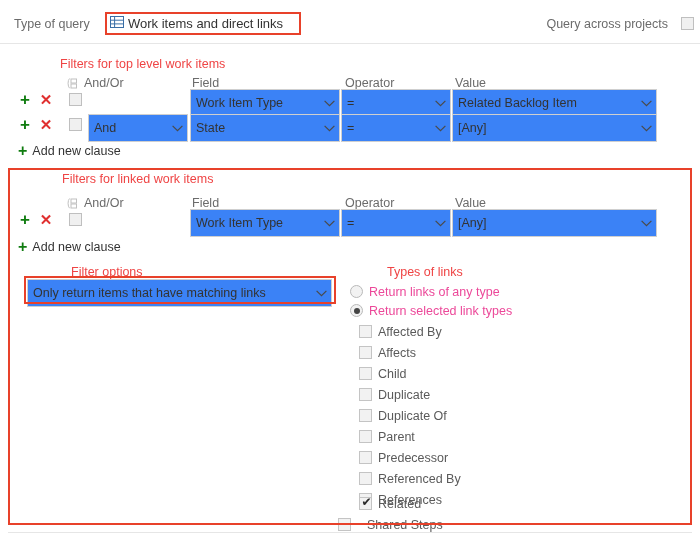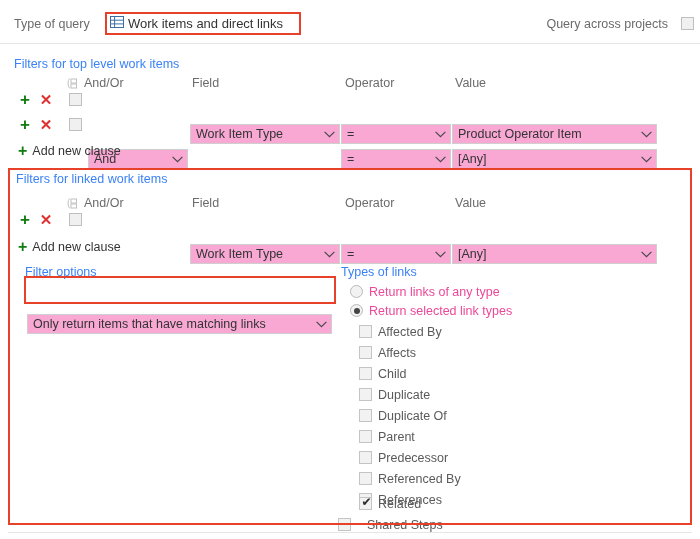--- a/index.html
+++ b/index.html
@@ -63,22 +63,23 @@
     width: 13px; height: 13px;
     border: 1px solid #bfbfbf;
     background: #f0f0f0;
     box-sizing: border-box;
   }
 
   
   .section-title {
     position: absolute;
     font-size: 12.5px;
-    color: #3b82f6;
-    white-space: nowrap;
+    color: #ef4444;
+    white-space: nowrap;
+    margin-left: 46px;
   }
   .col-head {
     position: absolute;
     font-size: 12.5px;
     color: #6b6b6b;
     white-space: nowrap;
   }
 
   
   .clause-row { position: absolute; height: 22px; }
@@ -111,29 +112,28 @@
     top: 4px;
     border: 1px solid #bfbfbf;
     background: #f0f0f0;
     box-sizing: border-box;
     cursor: pointer;
   }
 
   
   .sel {
     position: absolute;
-    height: 20px;
+    height: 28px;
     border: 1px solid #cfcfcf;
-    background: #f9a8d4;
+    background: #3b82f6;
     box-sizing: border-box;
     display: flex;
     align-items: center;
     cursor: pointer;
     overflow: hidden;
-    margin-top: 35px;
   }
   .sel-text {
     flex: 1 1 auto;
     padding-left: 5px;
     font-size: 12.5px;
     color: #333333;
     white-space: nowrap;
     overflow: hidden;
   }
   .sel-caret {
@@ -289,21 +289,21 @@
   <div class="sel" style="left:341px; width:110px;">
     <span class="sel-text">=</span>
     <span class="sel-caret">
       <svg width="11" height="7" viewBox="0 0 11 7">
           <path d="M0.6 0.8 L5.5 5.7 L10.4 0.8" fill="none" stroke="#4a4a4a" stroke-width="1.2"></path>
         </svg>
     </span>
   </div>
 
   <div class="sel" style="left:452px; width:205px;">
-    <span class="sel-text">Product Operator Item</span>
+    <span class="sel-text">Related Backlog Item</span>
     <span class="sel-caret">
       <svg width="11" height="7" viewBox="0 0 11 7">
           <path d="M0.6 0.8 L5.5 5.7 L10.4 0.8" fill="none" stroke="#4a4a4a" stroke-width="1.2"></path>
         </svg>
     </span>
   </div>
 </div>
 
 <div class="clause-row" style="left:0; top:114px; width:700px;">
   <div class="btn-plus" style="left:18px; top:0;">+</div>
@@ -312,20 +312,28 @@
 
   <div class="sel" style="left:88px; width:100px;">
     <span class="sel-text">And</span>
     <span class="sel-caret">
       <svg width="11" height="7" viewBox="0 0 11 7">
           <path d="M0.6 0.8 L5.5 5.7 L10.4 0.8" fill="none" stroke="#4a4a4a" stroke-width="1.2"></path>
         </svg>
     </span>
   </div>
 
+  <div class="sel" style="left:190px; width:150px;">
+    <span class="sel-text">State</span>
+    <span class="sel-caret">
+      <svg width="11" height="7" viewBox="0 0 11 7">
+          <path d="M0.6 0.8 L5.5 5.7 L10.4 0.8" fill="none" stroke="#4a4a4a" stroke-width="1.2"></path>
+        </svg>
+    </span>
+  </div>
 
   <div class="sel" style="left:341px; width:110px;">
     <span class="sel-text">=</span>
     <span class="sel-caret">
       <svg width="11" height="7" viewBox="0 0 11 7">
           <path d="M0.6 0.8 L5.5 5.7 L10.4 0.8" fill="none" stroke="#4a4a4a" stroke-width="1.2"></path>
         </svg>
     </span>
   </div>
 

